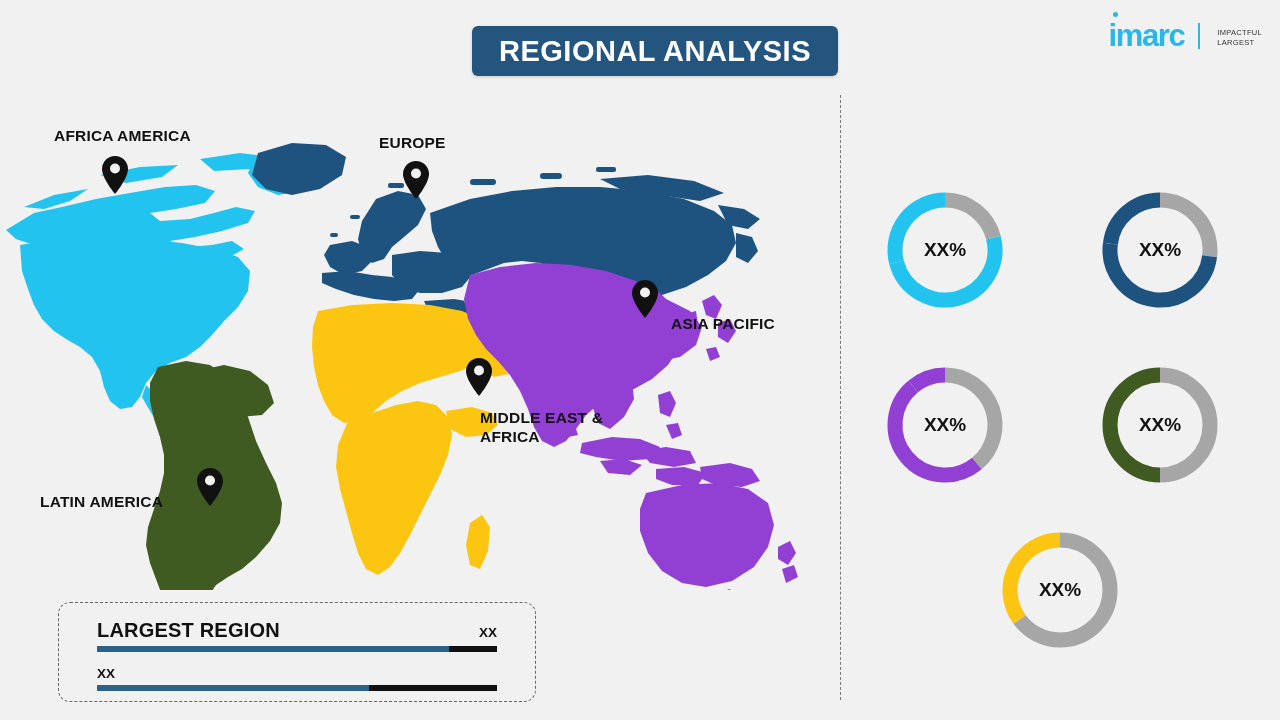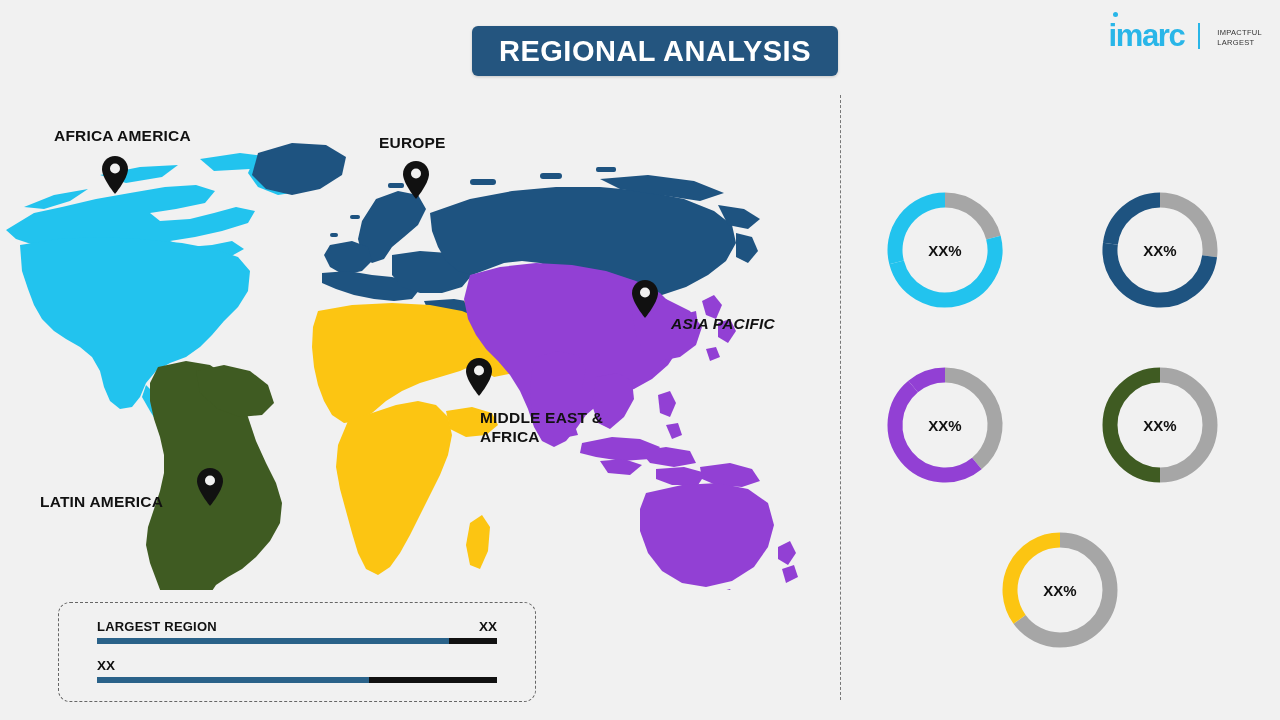--- a/index.html
+++ b/index.html
@@ -73,21 +73,21 @@
 
   
   .region-label {
     position: absolute;
     font-size: 15.5px; font-weight: bold; color: #111;
     letter-spacing: 0.2px; white-space: nowrap;
     line-height: 1.25;
   }
   #label-north-america { left: 54px; top: 126px; }
   #label-europe        { left: 379px; top: 133px; }
-  #label-asia-pacific  { left: 671px; top: 314px; font-style: italic; }
+  #label-asia-pacific  { left: 671px; top: 314px; }
   #label-middle-east   { left: 480px; top: 408px; white-space: normal; width: 140px; }
   #label-latin-america { left: 40px;  top: 492px; }
 
   
   .pin { position: absolute; width: 30px; height: 40px; }
   #pin-north-america { left: 100px; top: 155px; }
   #pin-europe        { left: 401px; top: 160px; }
   #pin-asia-pacific  { left: 630px; top: 279px; }
   #pin-middle-east   { left: 464px; top: 357px; }
   #pin-latin-america { left: 195px; top: 467px; }
@@ -100,21 +100,21 @@
     border: 1.6px dashed #666;
     border-radius: 12px;
     background: rgba(241,241,241,0.6);
     padding: 16px 38px 0 38px;
   }
   .legend-row { position: relative; margin-bottom: 14px; }
   .legend-row .lr-top {
     display: flex; align-items: baseline; justify-content: space-between;
   }
   .legend-row .lr-name {
-    font-size: 13px; font-weight: bold; color: #111; letter-spacing: .2px;
+    font-size: 20px; font-weight: bold; color: #111; letter-spacing: .2px;
   }
   .legend-row .lr-val {
     font-size: 13.5px; font-weight: bold; color: #111;
   }
   .legend-row .bar-track {
     margin-top: 4px;
     width: 100%; height: 6px; background: #111;
     position: relative; overflow: hidden;
   }
   .legend-row .bar-fill {
@@ -132,21 +132,21 @@
   }
   .donut {
     position: absolute;
     width: 130px; height: 130px;
   }
   .donut svg { display: block; }
   .donut .dv {
     position: absolute; left: 0; top: 0;
     width: 130px; height: 130px;
     display: flex; align-items: center; justify-content: center;
-    font-size: 15px; font-weight: bold; color: #111;
+    font-size: 19px; font-weight: bold; color: #111;
   }
   #donut-0 { left: 880px; top: 185px; }
   #donut-1 { left: 1095px; top: 185px; }
   #donut-2 { left: 880px; top: 360px; }
   #donut-3 { left: 1095px; top: 360px; }
   #donut-4 { left: 995px; top: 525px; }
 </style>
 </head>
 <body>
 

